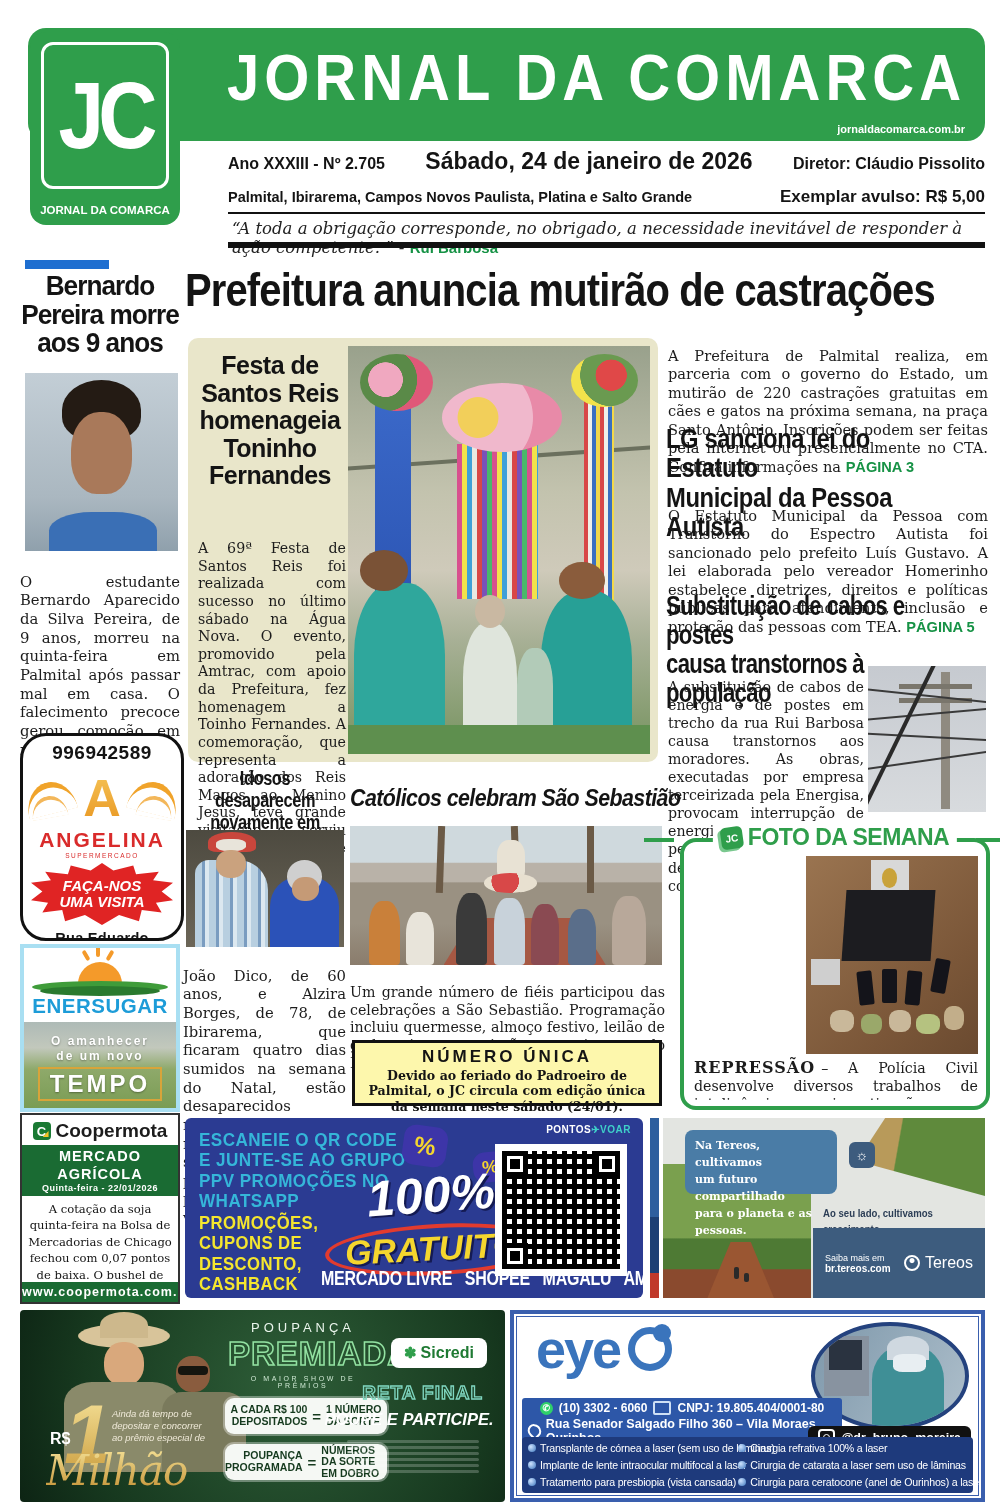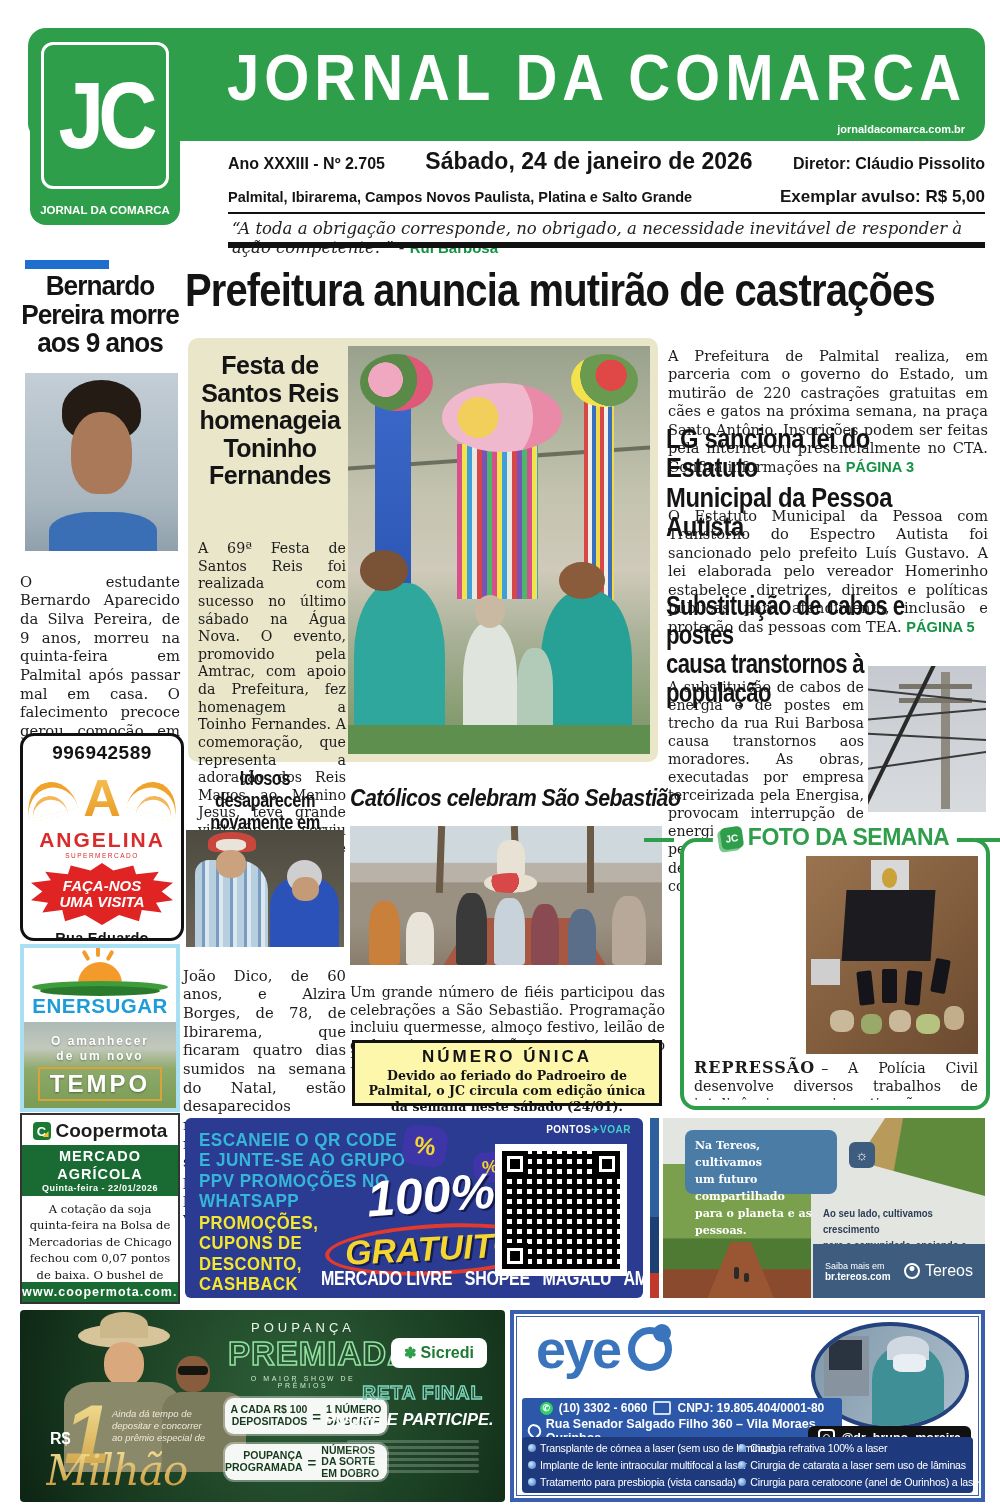--- a/index.html
+++ b/index.html
@@ -38,21 +38,21 @@
 
   
   .bern-hl{left:18px;top:272px;width:164px;text-align:center;font-size:27px;line-height:1.06;
            letter-spacing:-1px;transform:scaleX(.97);}
   .boy-photo{left:25px;top:373px;width:153px;height:178px;background:linear-gradient(180deg,#c3ced6,#aab7c0 70%,#8fa0ac);overflow:hidden;}
   .boy-hair{position:absolute;left:24%;top:4%;width:52%;height:34%;background:#241b14;border-radius:50% 50% 40% 40%;}
   .boy-face{position:absolute;left:30%;top:22%;width:40%;height:46%;background:#a9795a;border-radius:46% 46% 42% 42%;}
   .boy-shirt{position:absolute;left:16%;bottom:-4%;width:70%;height:26%;background:#3a6fb5;border-radius:40% 40% 0 0;}
   .bern-body{left:20px;top:558px;width:160px;font-size:14.8px;line-height:1.26;}
 
-  .angelina{left:20px;top:733px;width:158px;height:202px;border:3px solid #111;border-radius:14px;
+  .angelina{left:20px;top:733px;width:158px;height:202px;border:3px solid #111;border-radius:26px;
             background:#fff;text-align:center;overflow:hidden;}
   .ang-phone{font-weight:800;font-size:19px;margin-top:6px;letter-spacing:.5px;}
   .ang-logo{position:relative;height:64px;margin-top:2px;}
   .ang-a{position:absolute;left:50%;top:2px;transform:translateX(-50%);font-weight:800;font-size:52px;
          background:linear-gradient(#f6c65a,#e8941e);-webkit-background-clip:text;background-clip:text;color:transparent;}
   .wing{position:absolute;top:16px;width:50px;height:26px;border-top:6px solid #f0a32a;
         border-radius:100% 100% 0 0/200% 200% 0 0;}
   .wing.l{left:2px;transform:rotate(-14deg);}
   .wing.r{right:2px;transform:rotate(14deg) scaleX(-1);}
   .wing2{position:absolute;top:30px;width:36px;height:18px;border-top:4px solid #f3b75a;
@@ -224,21 +224,21 @@
           clip-path:polygon(35% 0,65% 0,100% 100%,0 100%);}
   .t-person{position:absolute;width:5px;height:12px;background:#2a2a2a;border-radius:2px;}
   .t-bluebox{position:absolute;left:22px;top:12px;width:152px;height:64px;background:#4a7ca6;border-radius:8px;
              color:#fff;font-family:"DejaVu Serif",serif;font-weight:bold;font-size:11px;line-height:1.55;
              padding:7px 10px;box-sizing:border-box;}
   .t-bulb{position:absolute;left:186px;top:24px;width:26px;height:26px;background:#3d5c7e;border-radius:6px;
           color:#fff;display:flex;align-items:center;justify-content:center;font-size:14px;}
   .t-mid{position:absolute;left:160px;top:88px;width:166px;color:#2c3e56;font-size:10px;font-weight:bold;
          line-height:1.6;transform:scaleX(.96);transform-origin:left;}
   .t-bottom{position:absolute;left:150px;right:0;bottom:0;height:46px;background:#3d5c7e;color:#fff;
-            display:flex;align-items:center;justify-content:space-between;padding:4px 12px;}
+            display:flex;align-items:center;justify-content:space-between;padding:12px 12px;}
   .t-cta1{font-size:9px;}
   .t-cta2{font-size:10px;font-weight:bold;}
   .t-logo{display:flex;align-items:center;gap:5px;font-size:16px;}
   .t-ring{width:16px;height:16px;border:2px solid #fff;border-radius:50%;box-sizing:border-box;
           background:radial-gradient(circle at 50% 30%,#fff 0 2px,transparent 3px);}
 
   
   .sicredi{left:20px;top:1310px;width:485px;height:192px;border-radius:4px;overflow:hidden;
            background:radial-gradient(circle at 55% 40%,#2e5e38 0%,#17391f 70%,#0d2414 100%);}
   .sc-hat{position:absolute;left:58px;top:14px;width:92px;height:24px;background:#d8c49a;border-radius:50%;}

